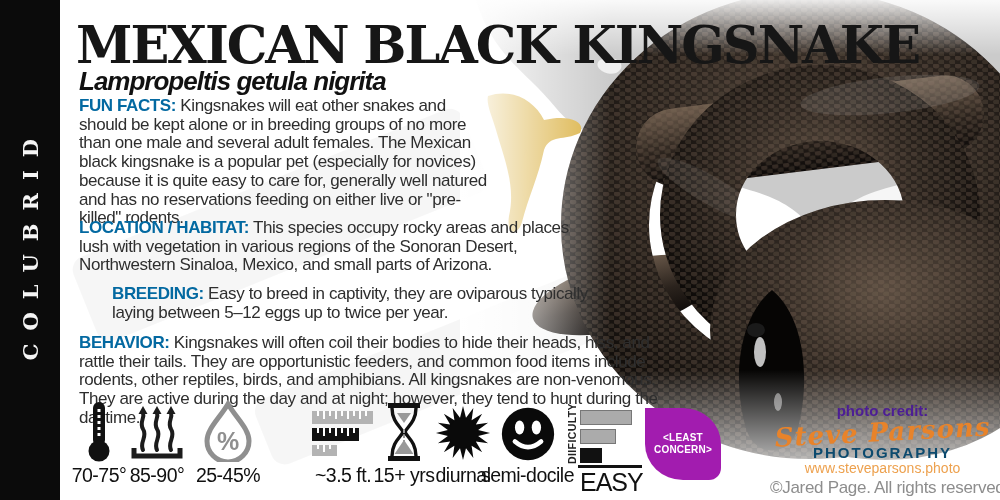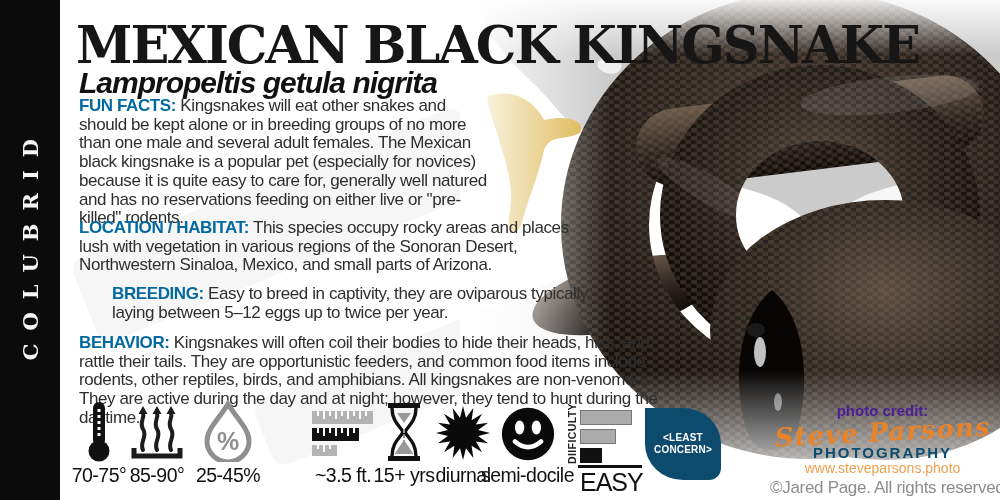--- a/index.html
+++ b/index.html
@@ -29,21 +29,21 @@
   
   #title {
     position:absolute; left:76px; top:18px; z-index:4;
     font-family:"DejaVu Serif", serif; font-weight:bold; color:#161616;
     font-size:51px; letter-spacing:-2px; white-space:nowrap; line-height:1;
     transform:scaleY(1.04); transform-origin:left top;
   }
   #sci-name {
     position:absolute; left:79px; top:66px; z-index:4;
     font-style:italic; font-weight:bold; color:#111;
-    font-size:30px; letter-spacing:-1px; white-space:nowrap;
+    font-size:26px; letter-spacing:-1px; white-space:nowrap;
   }
   
   .section {
     position:absolute; left:79px; z-index:4;
     font-size:17px; line-height:18.7px; letter-spacing:-0.4px; color:#2e2e2e;
   }
   .section .lbl { font-weight:bold; color:#0369a1; }
   #sec-funfacts  { top:97px;  width:412px; }
   #sec-location  { top:219px; width:505px; }
   #sec-breeding  { top:285px; width:522px;margin-left:33px; }
@@ -74,21 +74,21 @@
   #difficulty .bar2 { top:19px; width:36px; background:#ababab; }
   #difficulty .bar3 { top:38px; width:22px; background:#111; border-color:#111; }
   #difficulty .baseline { position:absolute; left:12px; top:55px; width:64px; height:3px; background:#111; }
   #difficulty .level {
     position:absolute; left:14px; top:57px; font-size:25px; letter-spacing:-1px; color:#111;
     transform:scaleY(1.05); transform-origin:left top;
   }
   
   #badge {
     position:absolute; left:645px; top:408px; width:76px; height:72px; z-index:5;
-    background:#0c4a6e; border-radius:0 50% 12px 50%;
+    background:#a21caf; border-radius:0 50% 12px 50%;
     display:flex; align-items:center; justify-content:center;
   }
   #badge .badge-text {
     width:60px; color:#ffffff; font-weight:bold; font-size:10px; line-height:1.2;
     text-align:center; letter-spacing:0.2px;
   }
   
   #credits { position:absolute; left:770px; top:402px; width:225px; z-index:5; text-align:center; }
   .credit-label { font-size:15px; font-weight:bold; color:#4c1d95; letter-spacing:0; }
   .credit-name {

